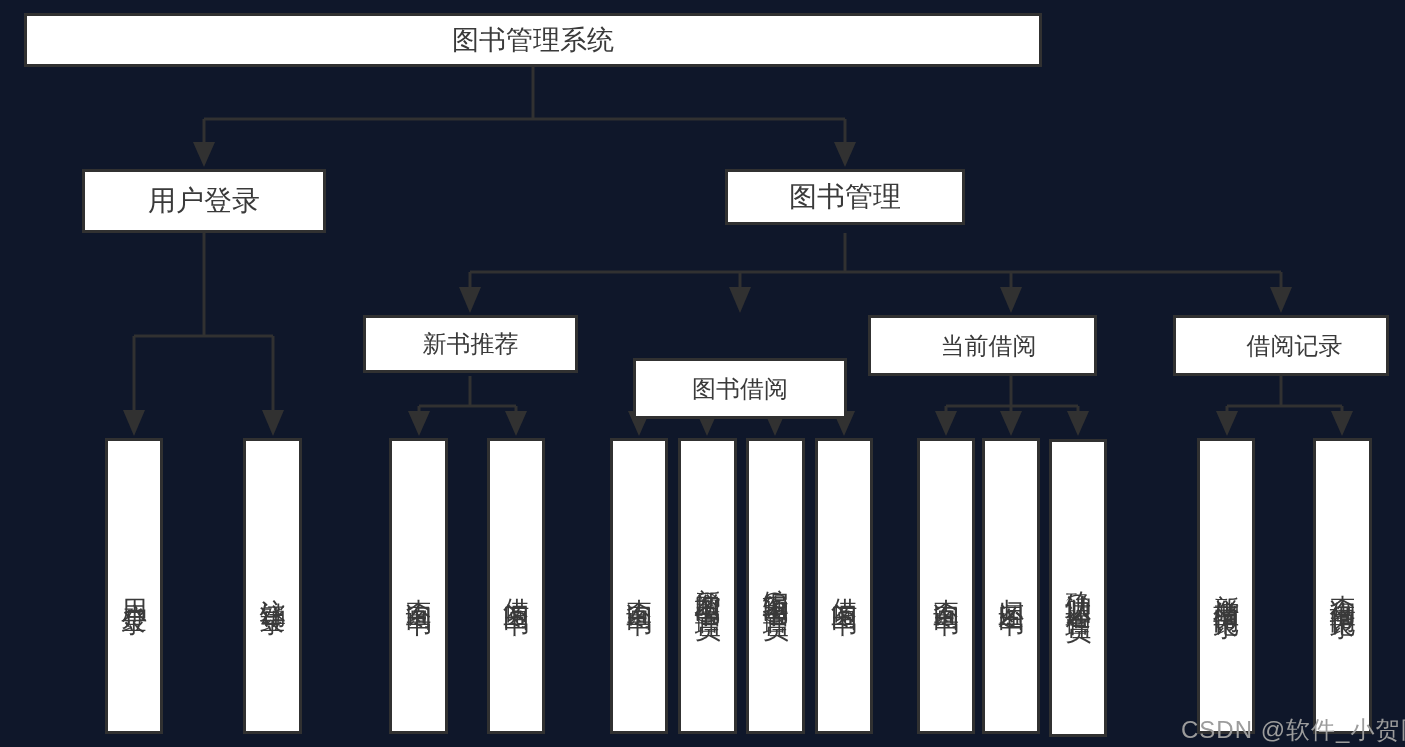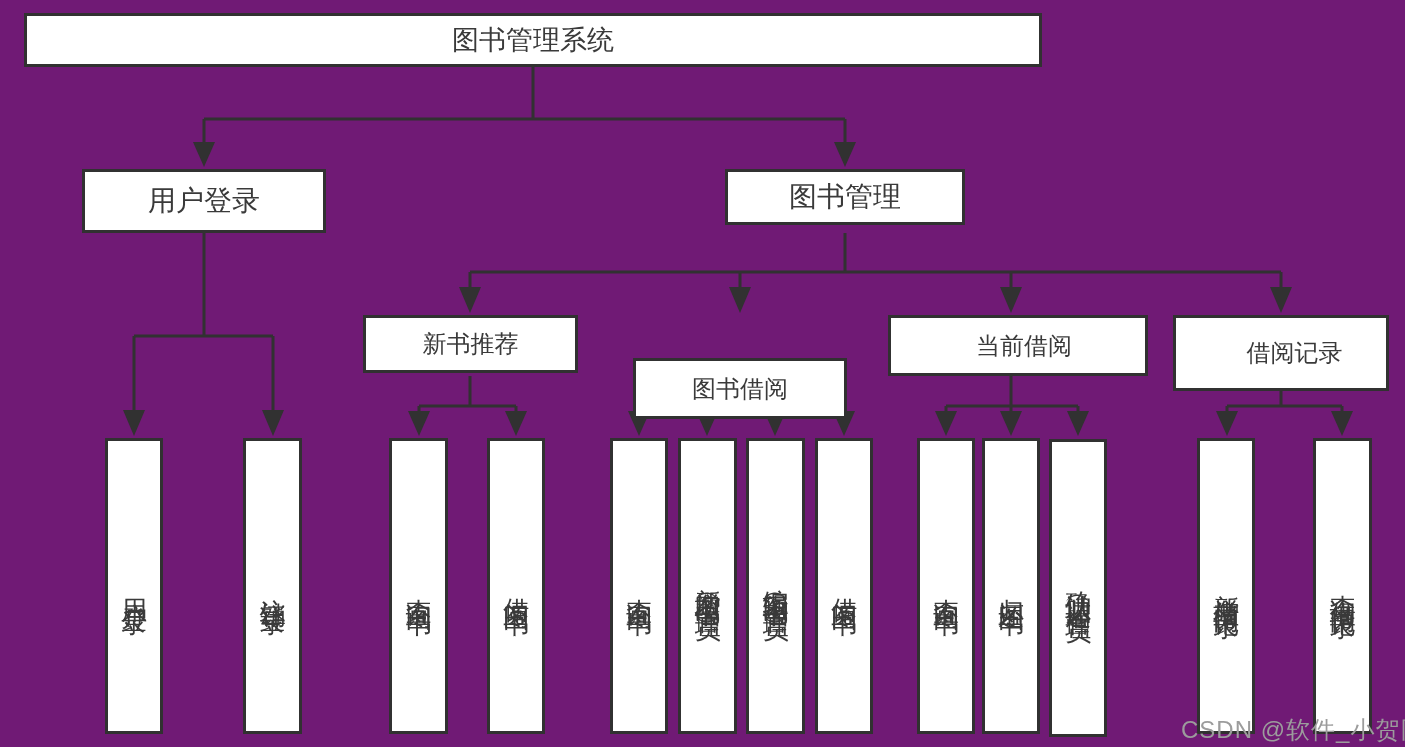--- a/index.html
+++ b/index.html
@@ -4,21 +4,21 @@
 <style>
   html, body {
     margin: 0;
     padding: 0;
     background: #ffffff;
   }
   .canvas {
     position: relative;
     width: 1405px;
     height: 747px;
-    background: #701a75;
+    background: #0f172a;
     font-family: "Liberation Sans", sans-serif;
     overflow: hidden;
   }
   svg.connectors {
     position: absolute;
     left: 0;
     top: 0;
     width: 1405px;
     height: 747px;
     z-index: 1;
@@ -119,24 +119,24 @@
   <div class="box lvl2-box" style="left:725px; top:169px; width:240px; height:56px;">
     <span>图书管理</span>
   </div>
 
   <div class="box lvl3-box" style="left:363px; top:315px; width:215px; height:58px;">
     <span>新书推荐</span>
   </div>
   <div class="box lvl3-box" style="left:633px; top:315px; width:214px; height:61px;margin-top:43px;">
     <span>图书借阅</span>
   </div>
-  <div class="box lvl3-box" style="left:888px; top:315px; width:260px; height:61px;padding-left:12px;">
+  <div class="box lvl3-box" style="left:868px; top:315px; width:229px; height:61px;padding-left:12px;">
     <span>当前借阅</span>
   </div>
-  <div class="box lvl3-box" style="left:1173px; top:315px; width:216px; height:76px;padding-left:27px;">
+  <div class="box lvl3-box" style="left:1173px; top:315px; width:216px; height:61px;padding-left:27px;">
     <span>借阅记录</span>
   </div>
 
   <div class="box leaf-box" style="left:105px; top:438px; width:58px; height:296px;">
     <span class="vtext">用户登录</span>
   </div>
   <div class="box leaf-box" style="left:243px; top:438px; width:59px; height:296px;">
     <span class="vtext">注销登录</span>
   </div>
 

